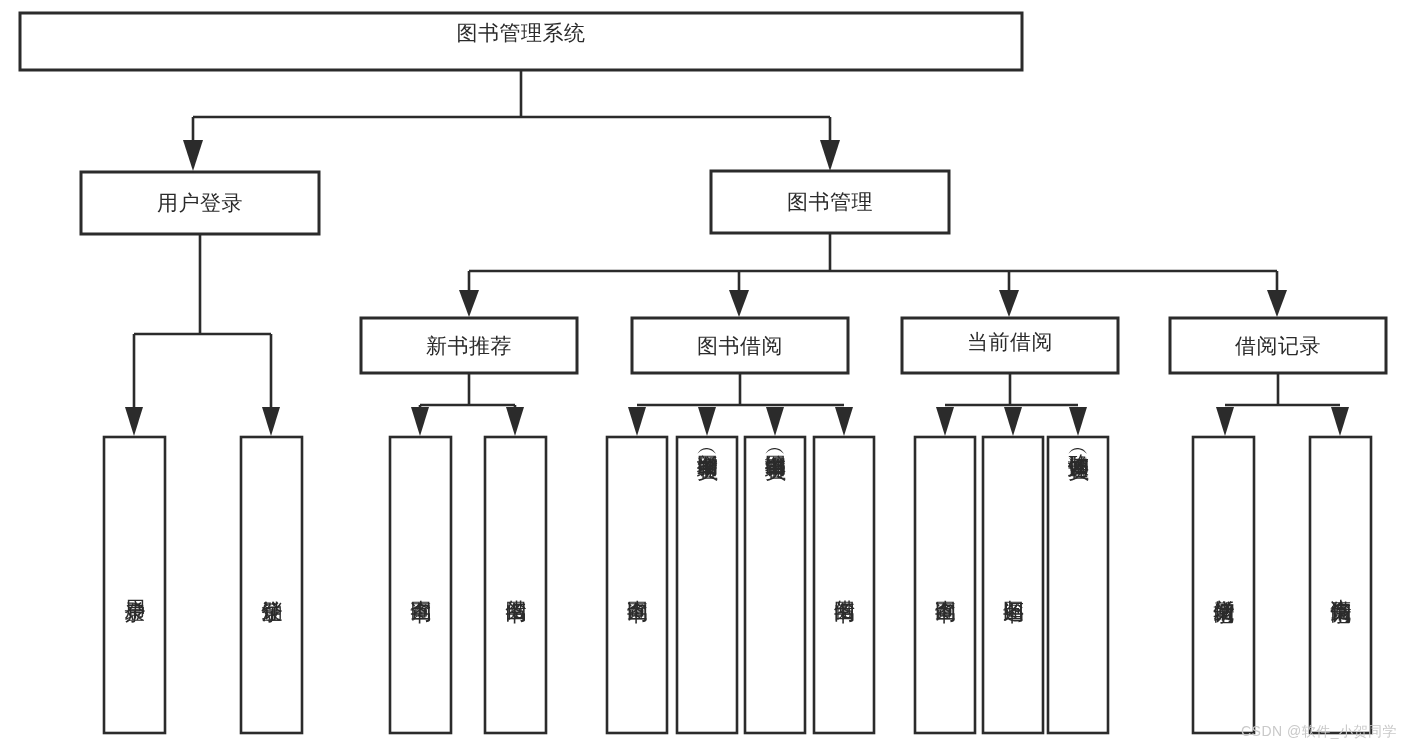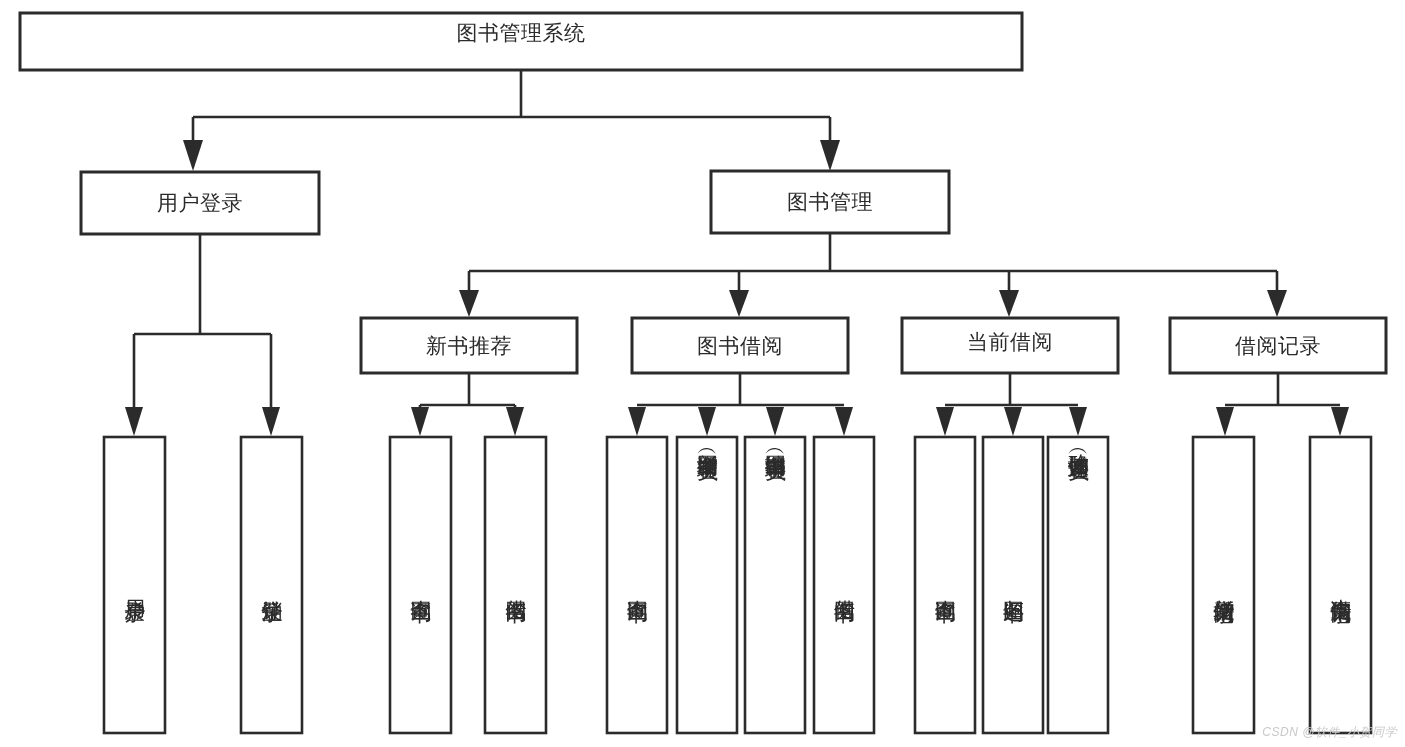--- a/index.html
+++ b/index.html
@@ -69,25 +69,24 @@
     letter-spacing: 1px;
     writing-mode: vertical-rl;
     text-orientation: upright;
     pointer-events: none;
   }
   .watermark {
     position: absolute;
     right: 8px;
     bottom: 6px;
     color: #c9c9c9;
-    font-size: 12px;
+    font-size: 14px;
     letter-spacing: 0.5px;
     white-space: nowrap;
     pointer-events: none;
-    font-style: italic;
   }
 </style>
 </head>
 <body>
 
 <div id="diagram-root">
 
   <svg id="diagram-svg" viewBox="0 0 1405 747">
 
     <rect class="node-box" x="20" y="13" width="1002" height="57"></rect>

